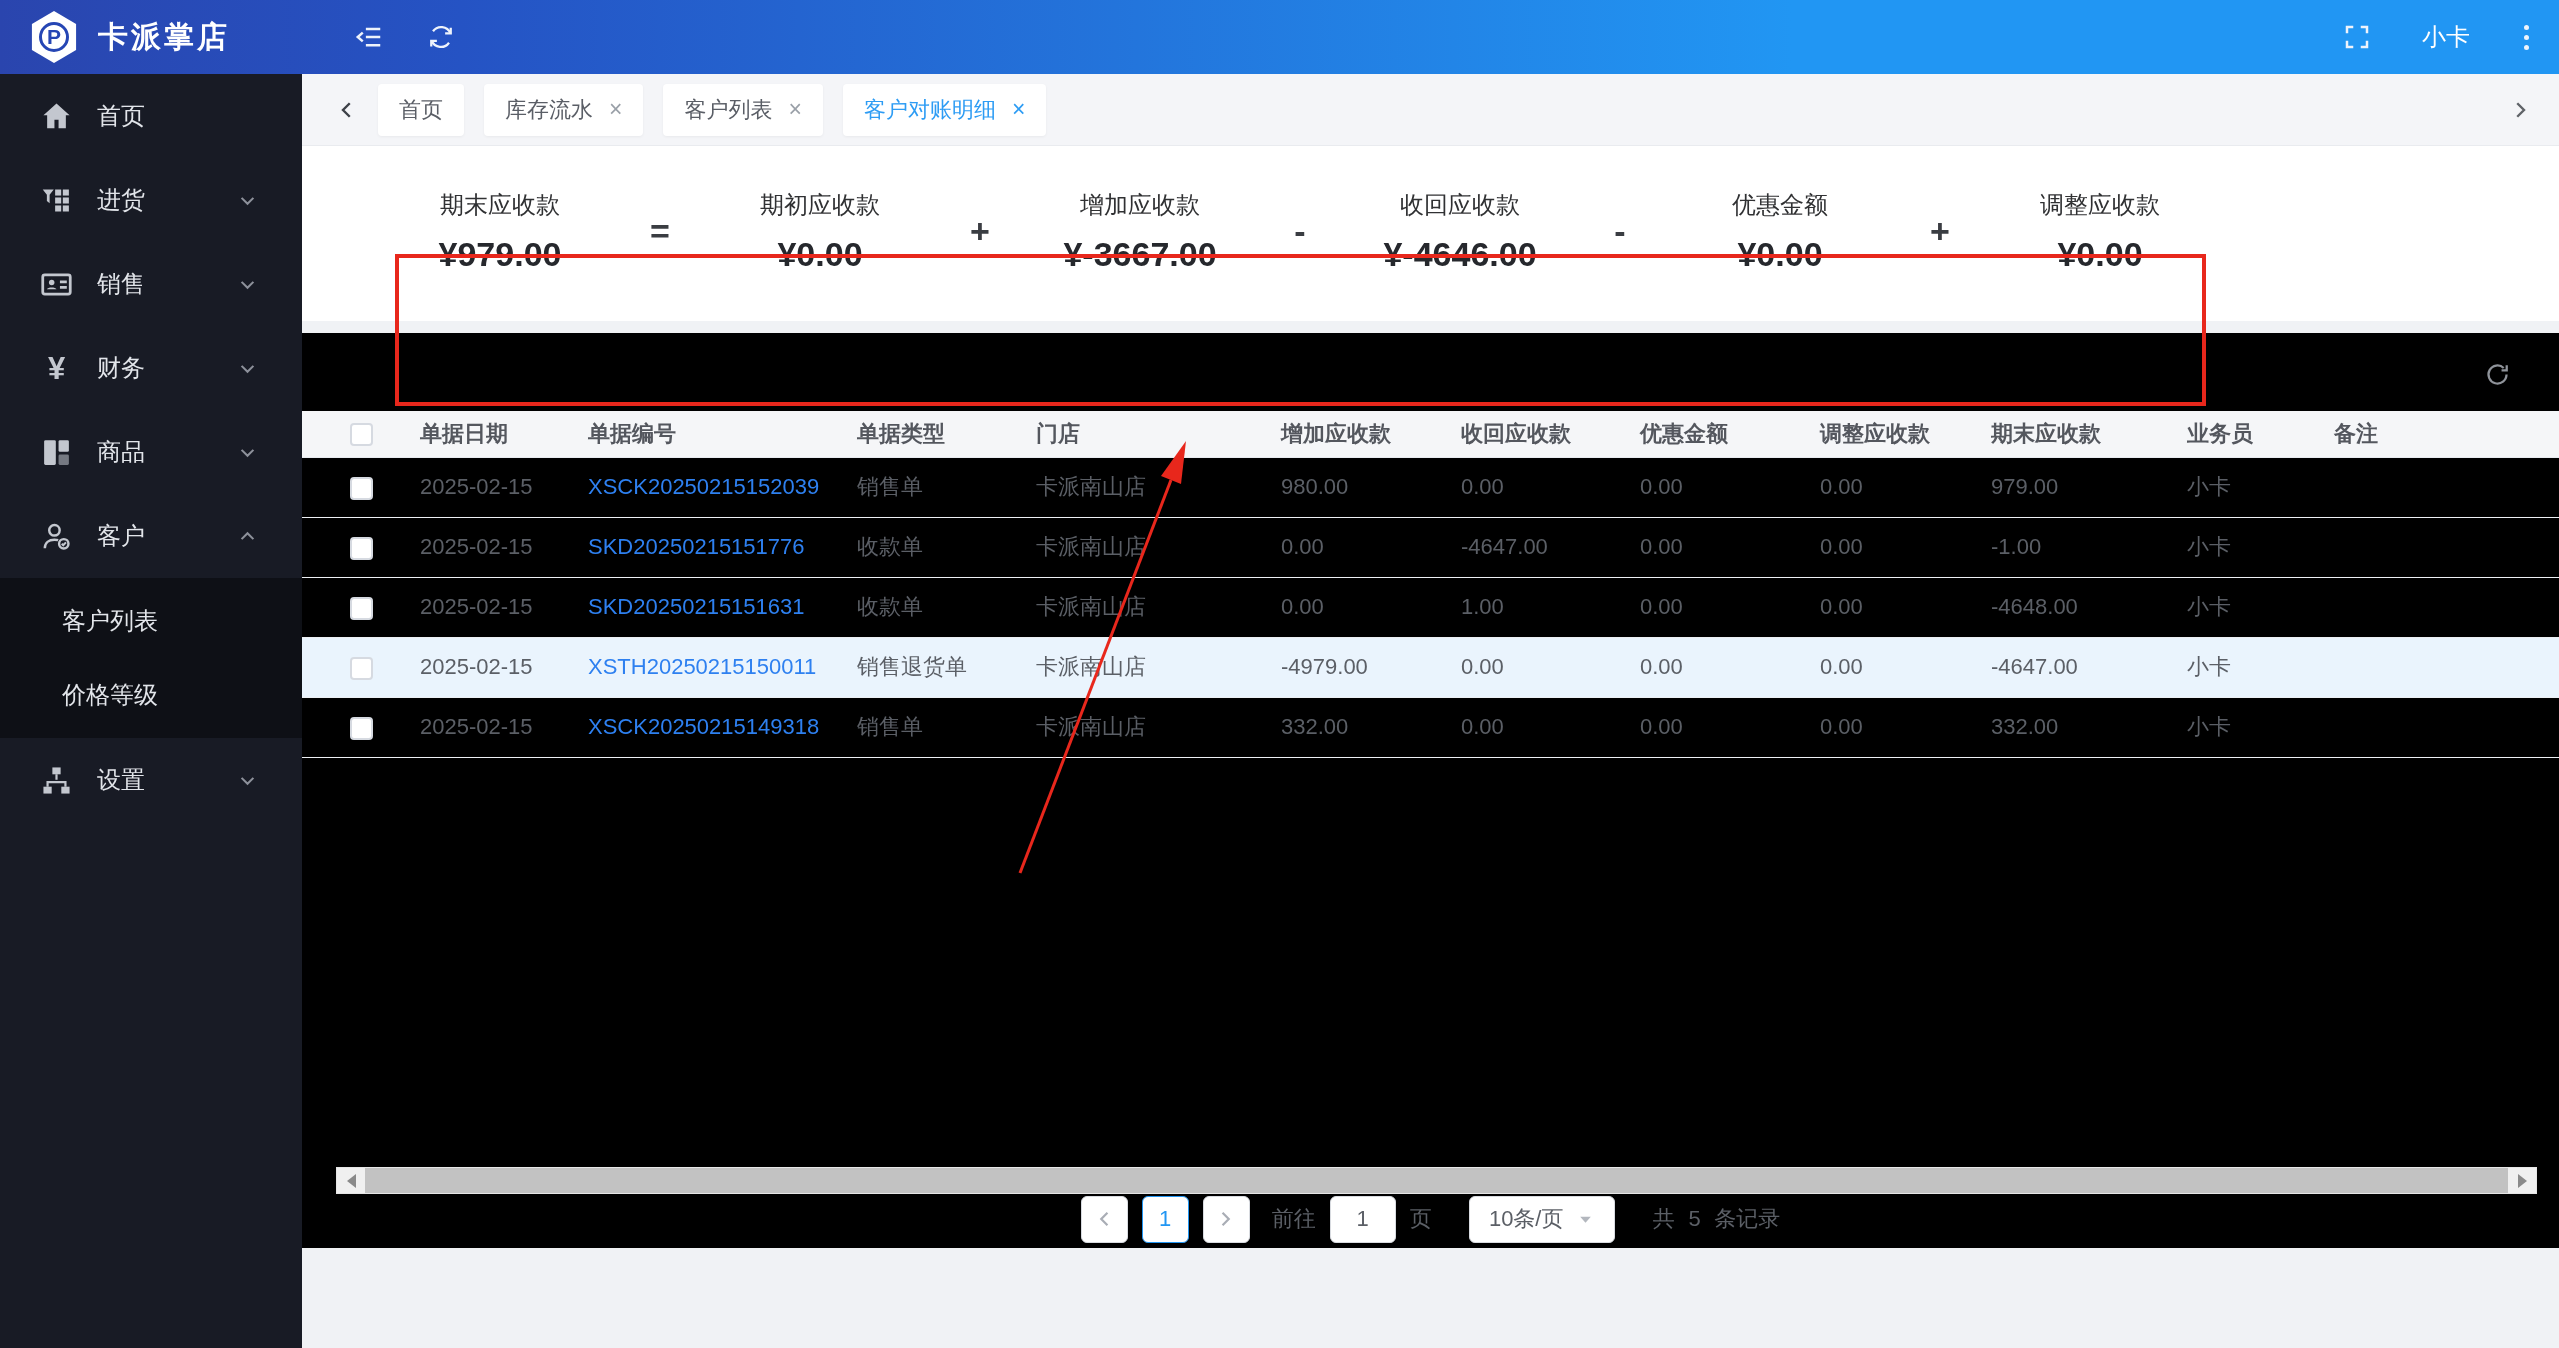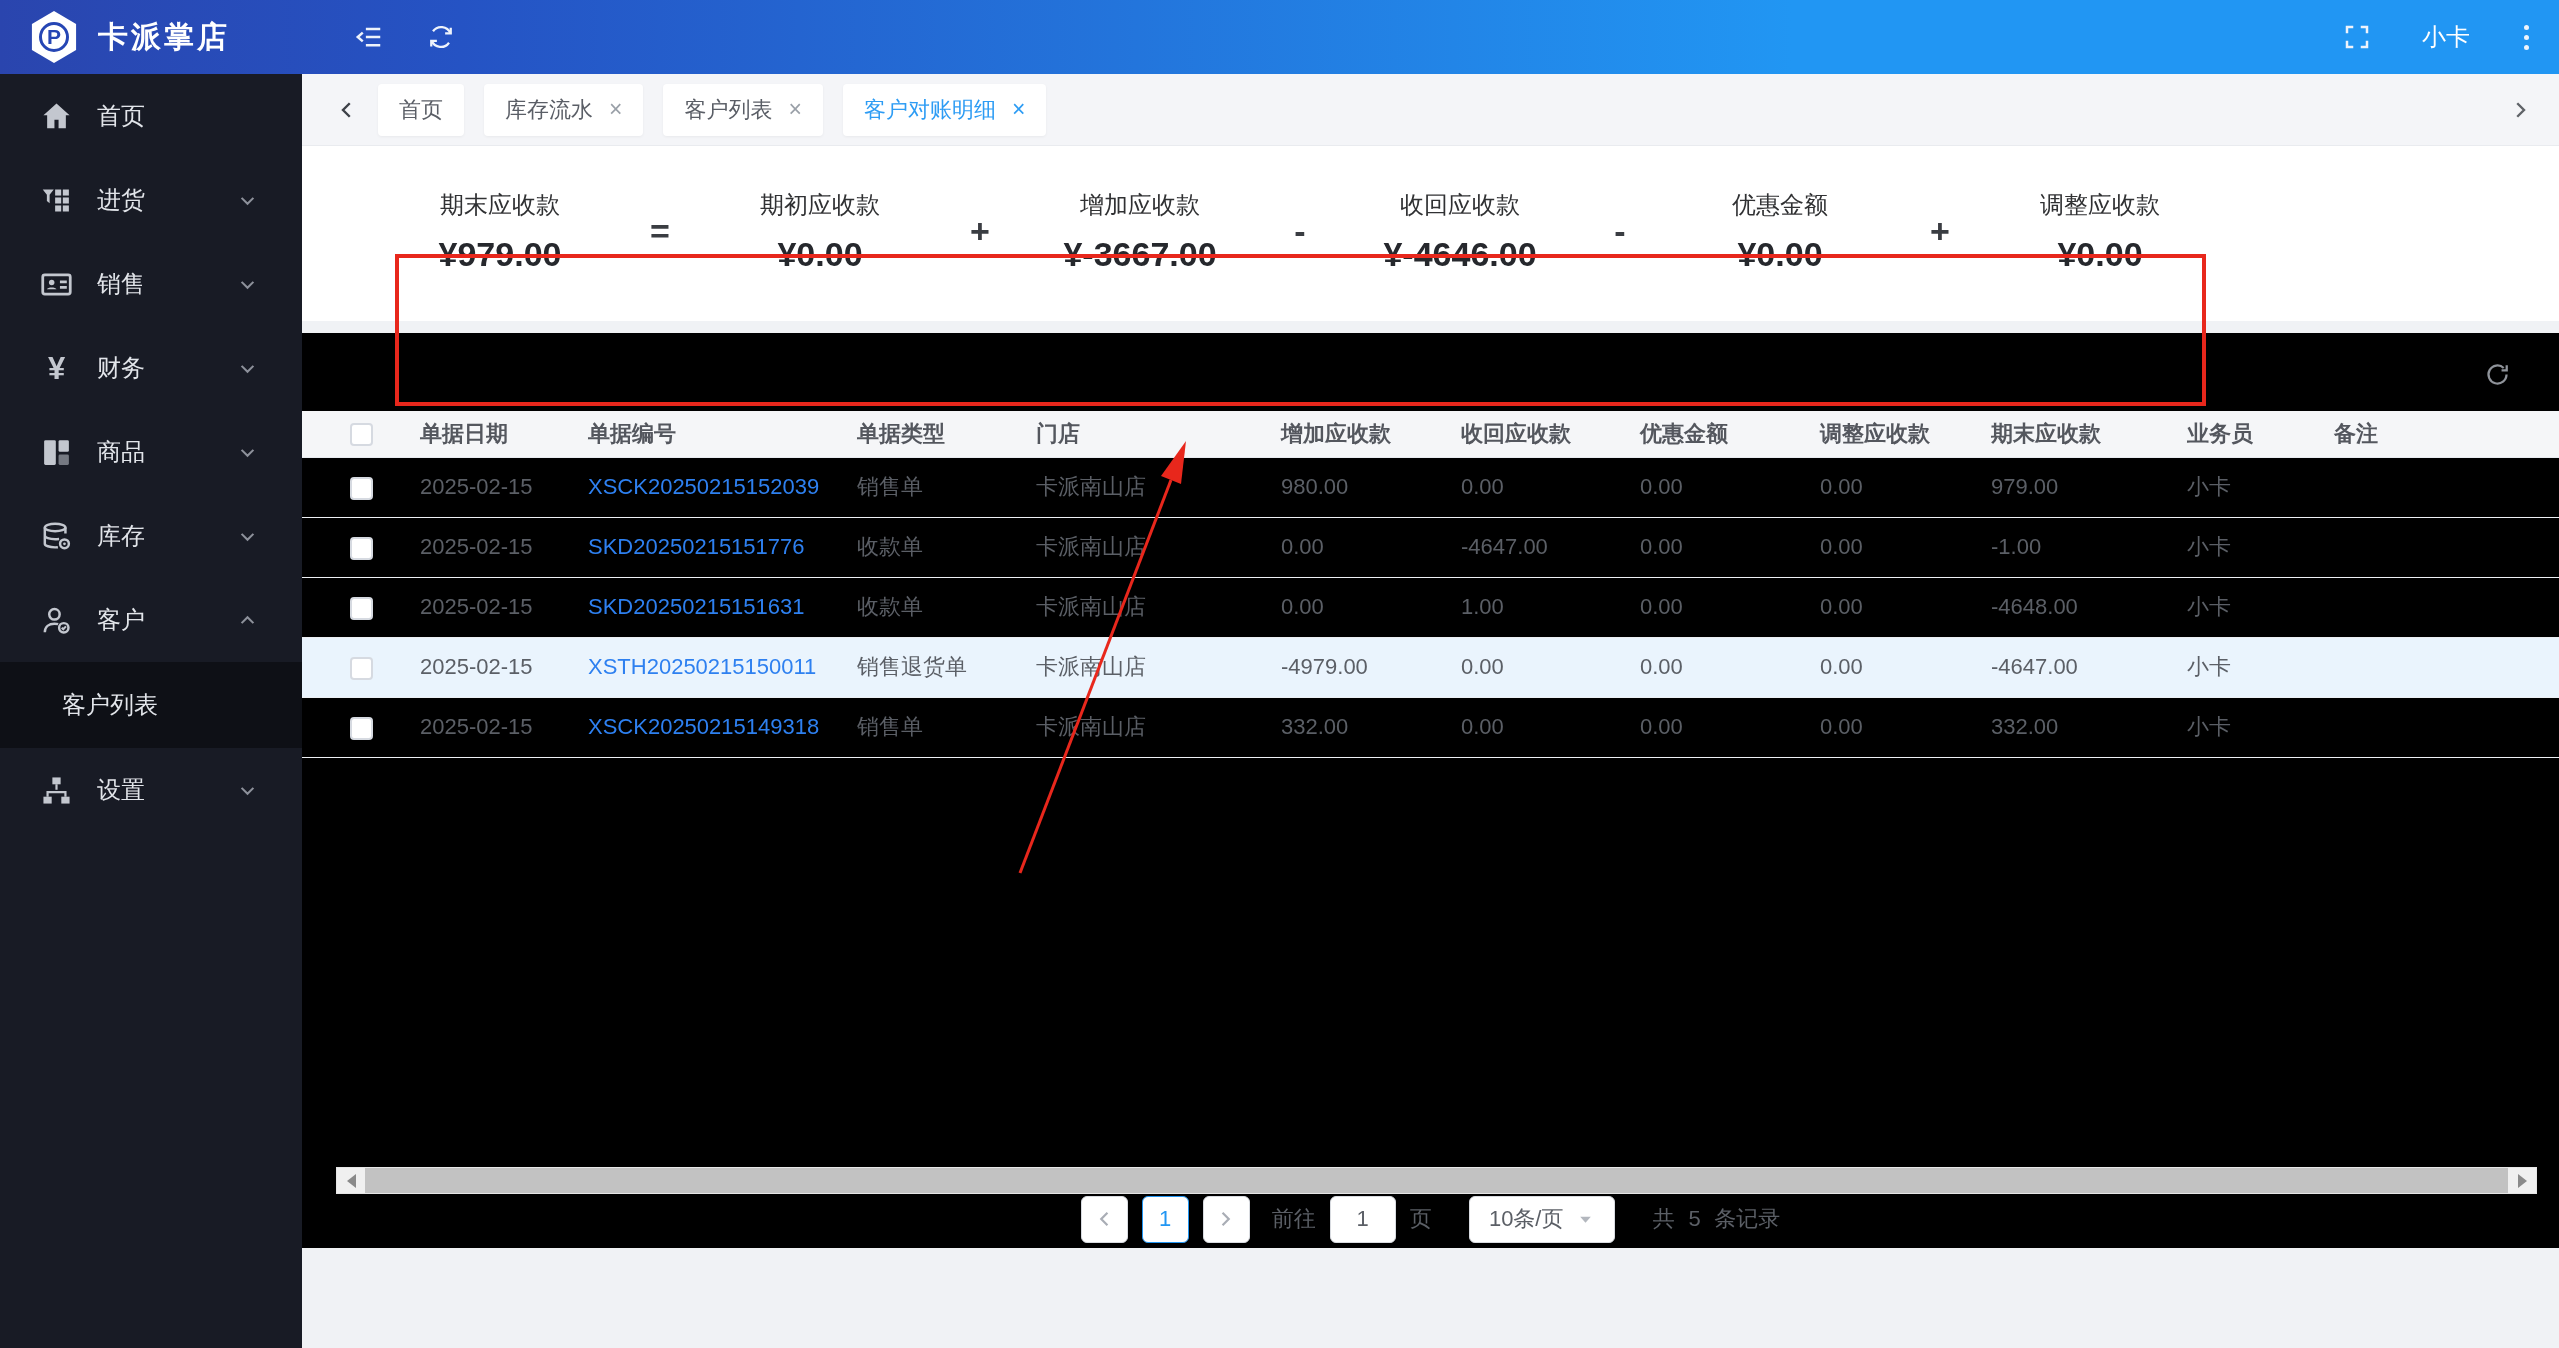--- a/index.html
+++ b/index.html
@@ -219,51 +219,36 @@
         <span>商品</span>
         <span class="chev  icon">
           <svg viewBox="0 0 16 16" fill="none" stroke="currentColor" stroke-width="1.6">
             <path d="M3.5 6l4.5 4.5L12.5 6"></path>
           </svg>
         </span>
       </div>
       <div class="menu-item">
         <span class="m-icon icon">
           <svg viewBox="0 0 24 24" fill="none" stroke="currentColor" stroke-width="1.8">
-            <ellipse cx="11" cy="5.5" rx="7.5" ry="2.7"></ellipse>
-            <path d="M3.5 5.5v5.8c0 1.5 3.4 2.7 7.5 2.7 1 0 2-.1 2.9-.2M3.5 11.3v5.9c0 1.5 3.4 2.7 7.5 2.7.7 0 1.4 0 2-.1M18.5 5.5v4.3"></path>
-            <circle cx="17.8" cy="17.3" r="3.2"></circle>
-            <circle cx="17.8" cy="17.3" r="1" fill="currentColor" stroke="none"></circle>
-          </svg>
-        </span>
-        <span>库存</span>
-        <span class="chev  icon">
-          <svg viewBox="0 0 16 16" fill="none" stroke="currentColor" stroke-width="1.6">
-            <path d="M3.5 6l4.5 4.5L12.5 6"></path>
-          </svg>
-        </span>
-      </div>
-      <div class="menu-item">
-        <span class="m-icon icon">
-          <svg viewBox="0 0 24 24" fill="none" stroke="currentColor" stroke-width="1.8">
             <circle cx="10.5" cy="7.5" r="3.8"></circle>
             <path d="M3.5 20.5c0-4 3-6.2 7-6.2 1 0 1.9.1 2.7.4"></path>
             <circle cx="17.3" cy="17.3" r="3.4"></circle>
             <path d="M15.8 17.3l1.1 1.1 2-2.1" stroke-width="1.5"></path>
           </svg>
         </span>
         <span>客户</span>
         <span class="chev up icon">
           <svg viewBox="0 0 16 16" fill="none" stroke="currentColor" stroke-width="1.6">
             <path d="M3.5 6l4.5 4.5L12.5 6"></path>
           </svg>
         </span>
       </div>
       <div class="submenu">
         <div class="submenu-item">客户列表</div>
+        <div class="submenu-item">价格等级</div>
       </div>
       <div class="menu-item">
         <span class="m-icon icon">
           <svg viewBox="0 0 24 24" fill="currentColor">
             <rect x="9" y="2.5" width="6" height="5"></rect>
             <rect x="2.5" y="16.5" width="6" height="5"></rect>
             <rect x="15.5" y="16.5" width="6" height="5"></rect>
             <path d="M11.2 7.5h1.6v4h-1.6zM4.7 13.2h1.6v3.3H4.7zM17.7 13.2h1.6v3.3h-1.6zM4.7 12.4h14.6V14H4.7z"></path>
           </svg>
         </span>

